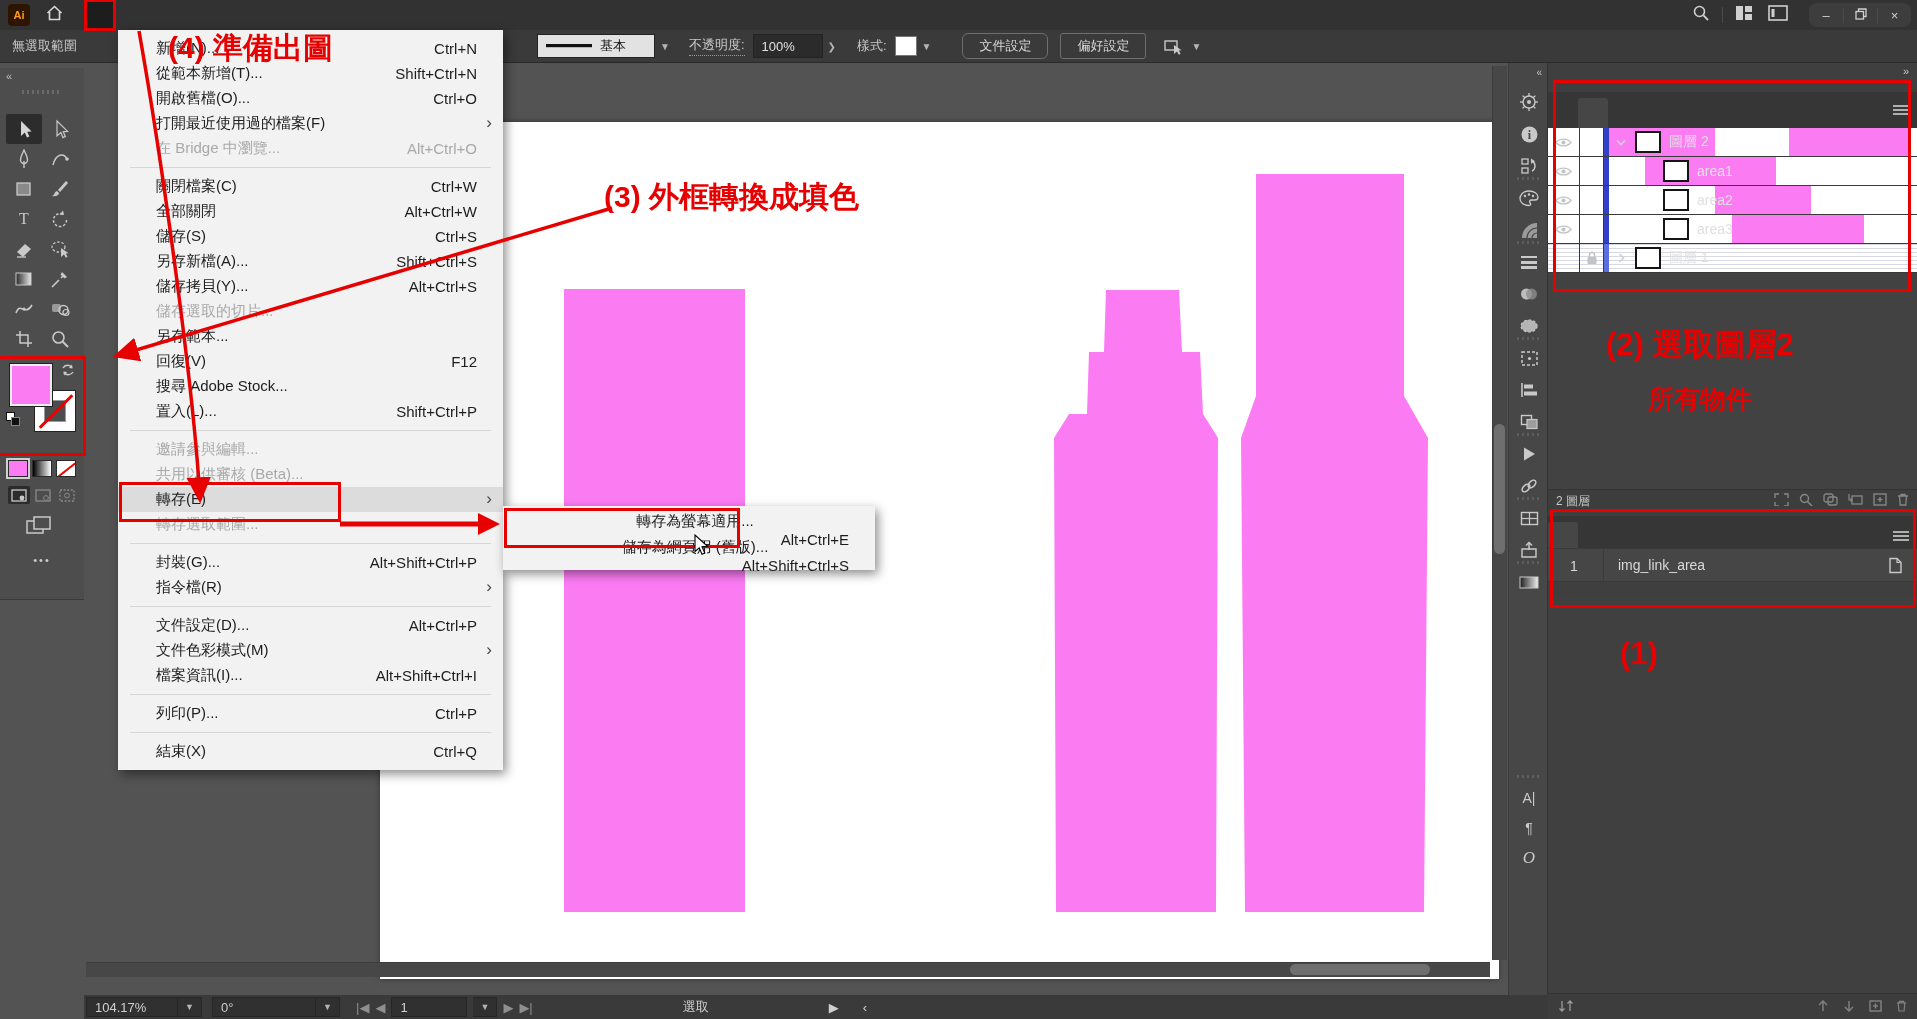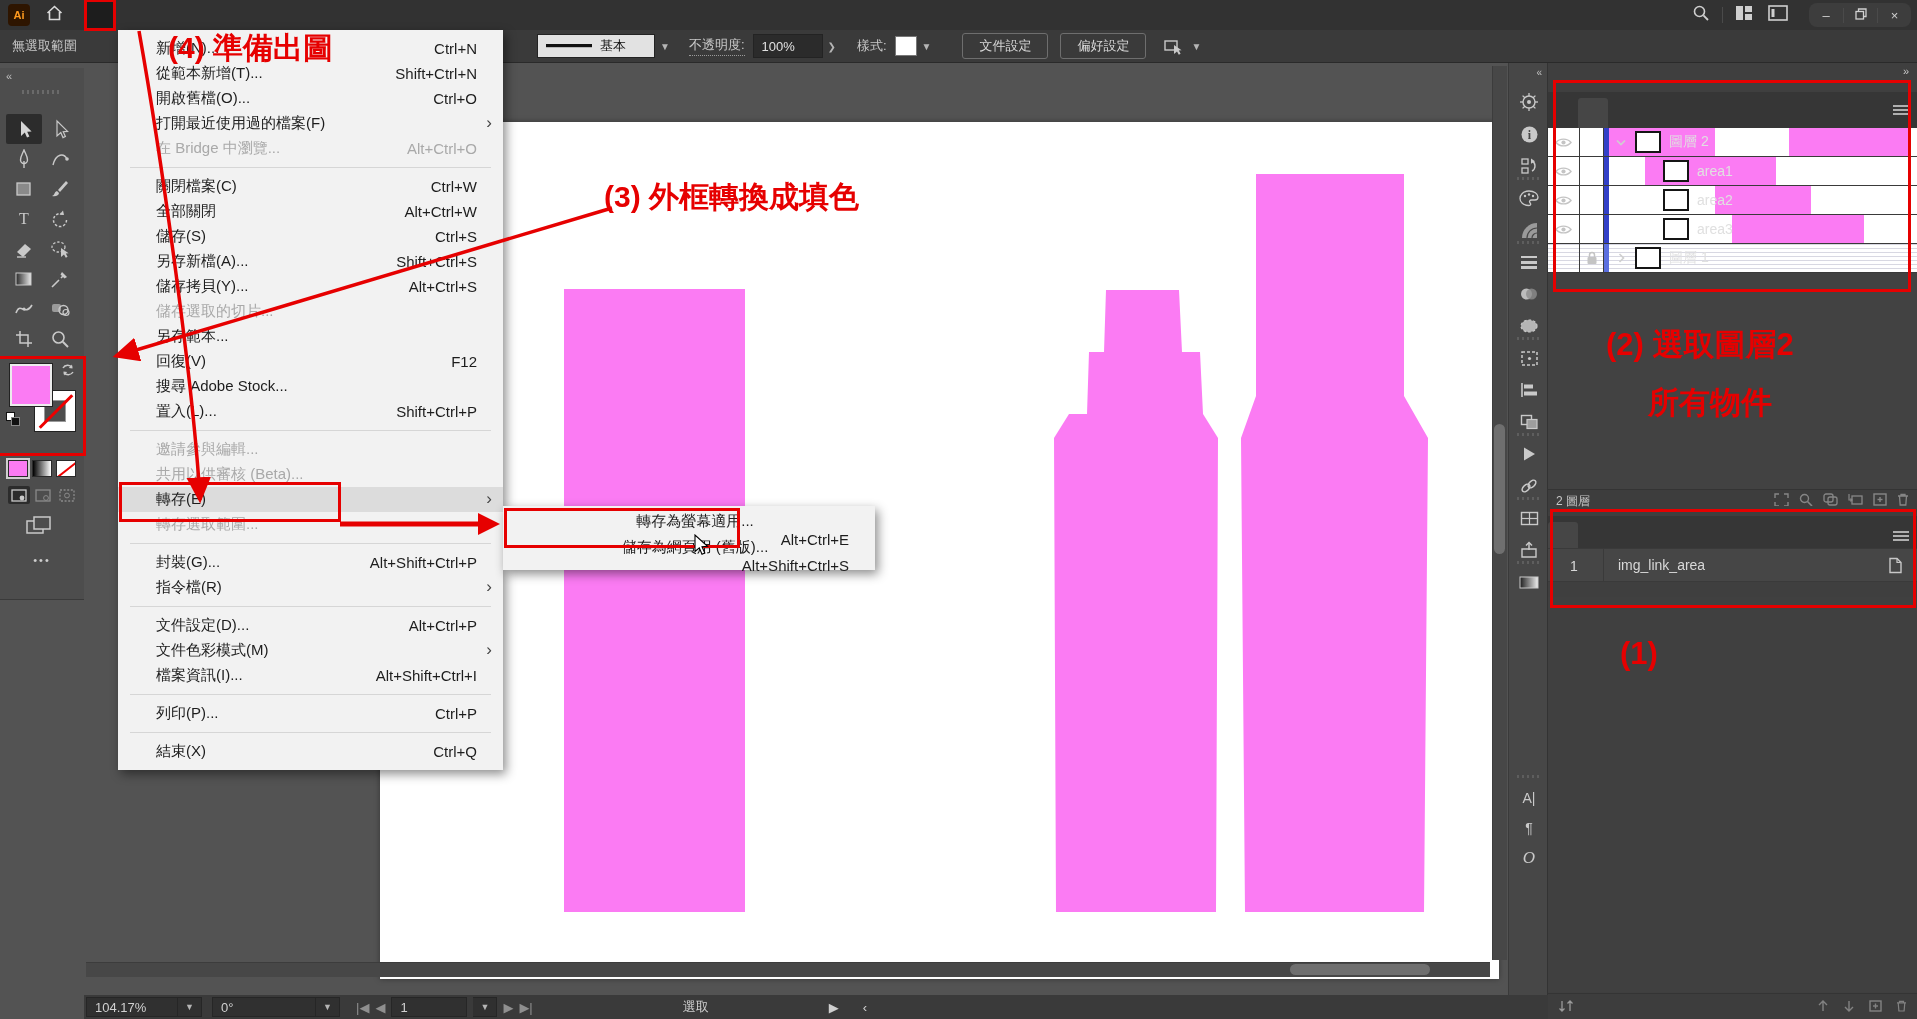--- a/index.html
+++ b/index.html
@@ -236,21 +236,21 @@
           </svg>
         <span style="margin-left:8px;">基本</span>
       </span>
       <span class="cb-chev">▼</span>
       <span class="cb-label dotted-u" style="margin-left:14px;">不透明度:</span>
       <span class="cb-field" style="margin-left:8px; width:70px;">100%</span>
       <span class="cb-chev">❯</span>
       <span class="cb-label" style="margin-left:16px;">樣式:</span>
       <span style="margin-left:8px; width:22px; height:20px; background:#fff; border:1px solid #777;"></span>
       <span class="cb-chev">▼</span>
-      <span class="cb-btn" style="margin-left:26px;">文件設定</span>
+      <span class="cb-btn" style="margin-left:26px;border-radius:6px;">文件設定</span>
       <span class="cb-btn" style="margin-left:12px;">偏好設定</span>
       <span style="margin-left:18px; display:flex; align-items:center;">
         <svg width="22" height="18" viewBox="0 0 22 18">
             <rect x="1" y="4" width="12" height="9" fill="none" stroke="#c9c9c9" stroke-width="1.4"></rect>
             <path d="M10 8 L10 17 L13 14.5 L14.8 17.8 L16.6 16.8 L14.8 13.6 L17.6 13.3 Z" fill="#c9c9c9"></path>
           </svg>
         <span class="cb-chev">▼</span>
       </span>
     </span>
   </div>
@@ -936,21 +936,21 @@
       </div>
     </div>
 
   <div class="redframe" style="left:1553px; top:80px; width:358px; height:212px;"></div>
   <div class="redframe" style="left:1550px; top:509px; width:366px; height:99px;"></div>
   <div class="redframe" style="left:-3px; top:356px; width:89px; height:100px;"></div>
 
   <div class="ann" style="left:168px; top:28px; font-size:30px;">(4) 準備出圖</div>
   <div class="ann" style="left:604px; top:177px; font-size:30px;">(3) 外框轉換成填色</div>
   <div class="ann" style="left:1606px; top:324px; font-size:31px;">(2) 選取圖層2</div>
-  <div class="ann" style="left:1648px; top:382px; font-size:31px;">所有物件</div>
+  <div class="ann" style="left:1648px; top:382px; font-size:26px;">所有物件</div>
   <div class="ann" style="left:1620px; top:636px; font-size:31px;">(1)</div>
 
   <svg id="arrows">
     <defs>
       <marker id="ah" markerWidth="9" markerHeight="9" refX="6.5" refY="3.5" orient="auto">
         <path d="M0,0 L7.5,3.5 L0,7 Z" fill="#e60000"></path>
       </marker>
     </defs>
     <path d="M139,31 C162,160 194,390 200,500" fill="none" stroke="#e60000" stroke-width="3.5" marker-end="url(#ah)"></path>
     <line x1="612" y1="208" x2="116" y2="356" stroke="#e60000" stroke-width="3.5" marker-end="url(#ah)"></line>

